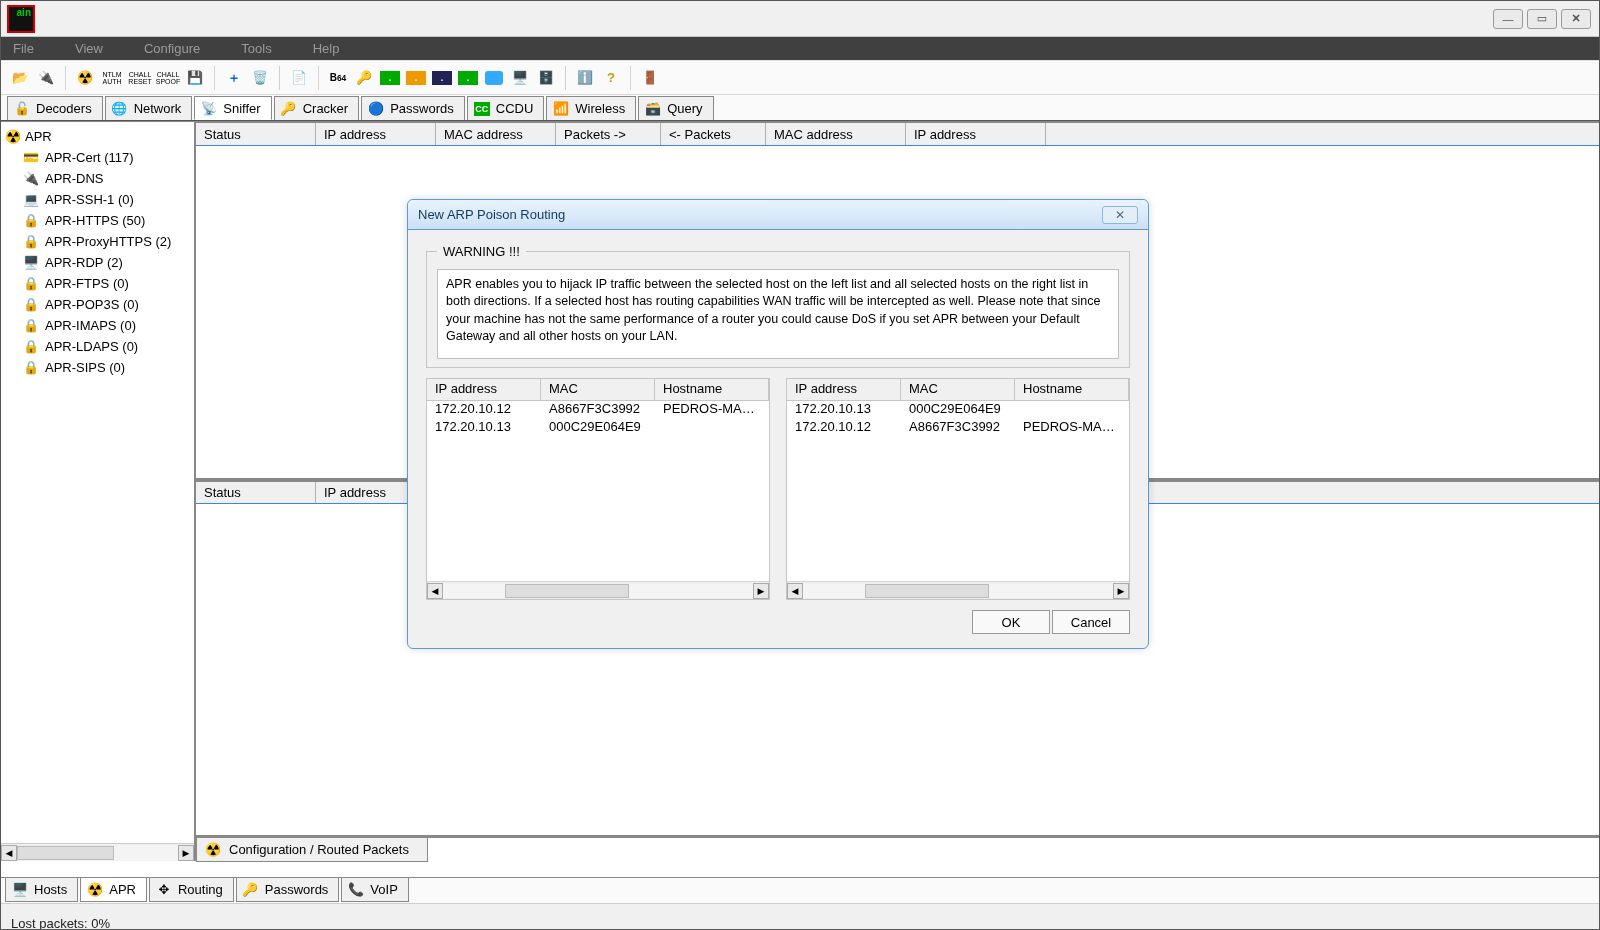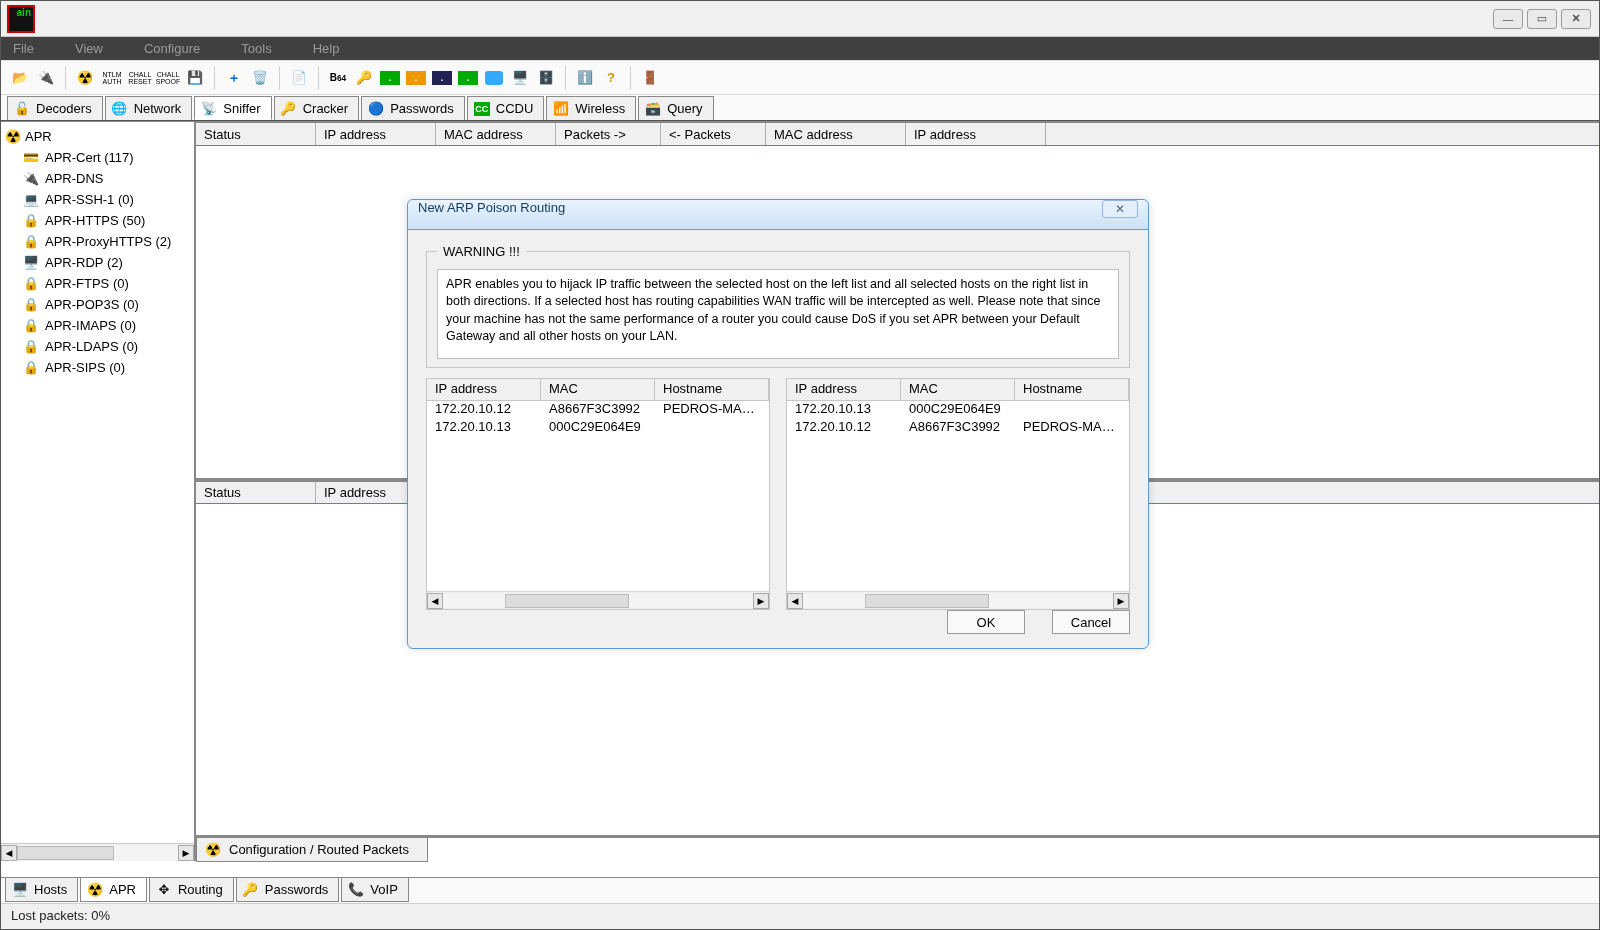--- a/index.html
+++ b/index.html
@@ -178,37 +178,37 @@
     background:#fafafa;padding:0 4px;
   }
   .bottom-tab{
     height:24px;border:1px solid #888;border-top:none;background:#f0f0f0;
     display:inline-flex;align-items:center;padding:0 10px 0 6px;gap:6px;font-size:13px;margin-right:2px;
   }
   .bottom-tab.active{background:#fff}
   .status-bar{
     position:absolute;left:0;right:0;bottom:0;height:26px;
     background:var(--win-bg);border-top:1px solid #d0d0d0;
-    padding:4px 10px;font-size:13px;color:#222;
+    padding:12px 10px;font-size:13px;color:#222;
   }
   
   .dialog{
     position:absolute;
     left:406px; top:198px;
     width:742px; height:450px;
     border:1px solid var(--dlg-border);
     background:#f0f0f0;
     box-shadow:0 0 8px rgba(0,0,0,.15);
     border-radius:6px;
   }
   .dlg-title{
     height:30px;
     background:linear-gradient(#e9f3fd,#cbe1f6);
     border-bottom:1px solid var(--dlg-border);
-    display:flex;align-items:flex-start;
+    display:flex;align-items:center;
     padding:0 10px;
     font-size:13px;color:#123a5e;
     border-top-left-radius:6px;border-top-right-radius:6px;gap:12px;
   }
   .dlg-close{
     margin-left:auto;width:36px;height:18px;border:1px solid #8fb7de;border-radius:3px;
     background:#e4eef9;display:flex;align-items:center;justify-content:center;
     color:#4b6b8a;font-family:Arial;font-size:12px;
   }
   .dlg-body{
@@ -234,21 +234,21 @@
     flex:1;border:1px solid #c5c5c5;background:#fff;
     display:flex;flex-direction:column;
   }
   .lv-header{display:flex;height:22px;border-bottom:1px solid #c5c5c5;background:#f0f0f0}
   .lv-col{flex:1;border-right:1px solid #c5c5c5;padding:2px 8px;font-size:13px}
   .lv-body{flex:1;overflow:hidden;font-size:13px}
   .lv-row{display:flex;height:18px}
   .lv-cell{flex:1;padding:0 8px;white-space:nowrap;overflow:hidden;text-overflow:ellipsis}
   .lv-scroll{height:18px;display:flex;align-items:center;border-top:1px solid #d5d5d5;background:#f0f0f0}
   .dlg-buttons{
-    display:flex;justify-content:flex-end;gap:27px;
+    display:flex;justify-content:flex-end;gap:2px;margin-top:10px;
   }
   .dlg-btn{
     width:78px;height:24px;border:1px solid #9a9a9a;background:#f9f9f9;
     display:inline-flex;align-items:center;justify-content:center;font-size:13px;
   }
 </style>
 </head>
 <body>
 
 <div class="title-bar">

